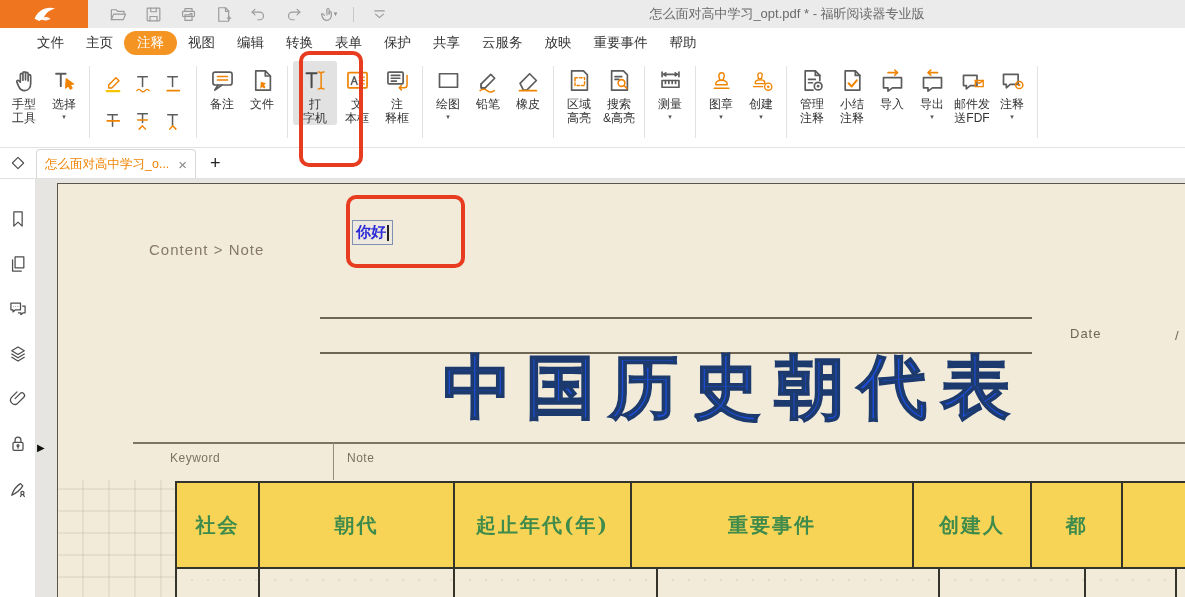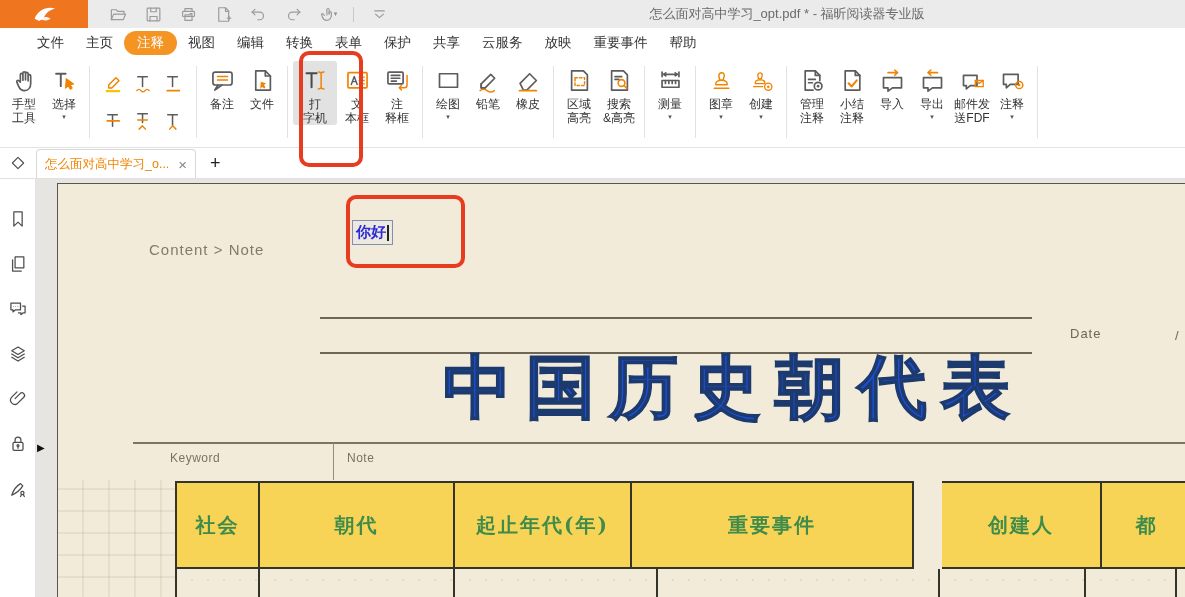--- a/index.html
+++ b/index.html
@@ -568,21 +568,21 @@
       <div class="kw-label">Keyword</div>
       <div class="note-label">Note</div>
       <div class="vdiv"></div>
       <div class="margin-grid"></div>
       <div class="tbl" id="dyn-table">
           <div class="tbl-row">
             <div class="hcell" style="width: 85px;">社会</div>
             <div class="hcell" style="width: 195px;">朝代</div>
             <div class="hcell" style="width: 177px;">起止年代(年)</div>
             <div class="hcell" style="width: 282px;">重要事件</div>
-            <div class="hcell" style="width: 160px; margin-left: 28px;">创建人</div>
+            <div class="hcell" style="width: 118px;">创建人</div>
             <div class="hcell" style="width: 91px;">都</div>
             <div class="hcell" style="width: 190px;"></div>
           </div>
           <div class="tbl-row">
             <div class="bcell" style="width: 85px;"></div>
             <div class="bcell" style="width: 195px;"></div>
             <div class="bcell" style="width: 203px;"></div>
             <div class="bcell" style="width: 282px;"></div>
             <div class="bcell" style="width: 146px;"></div>
             <div class="bcell" style="width: 91px;"></div>

